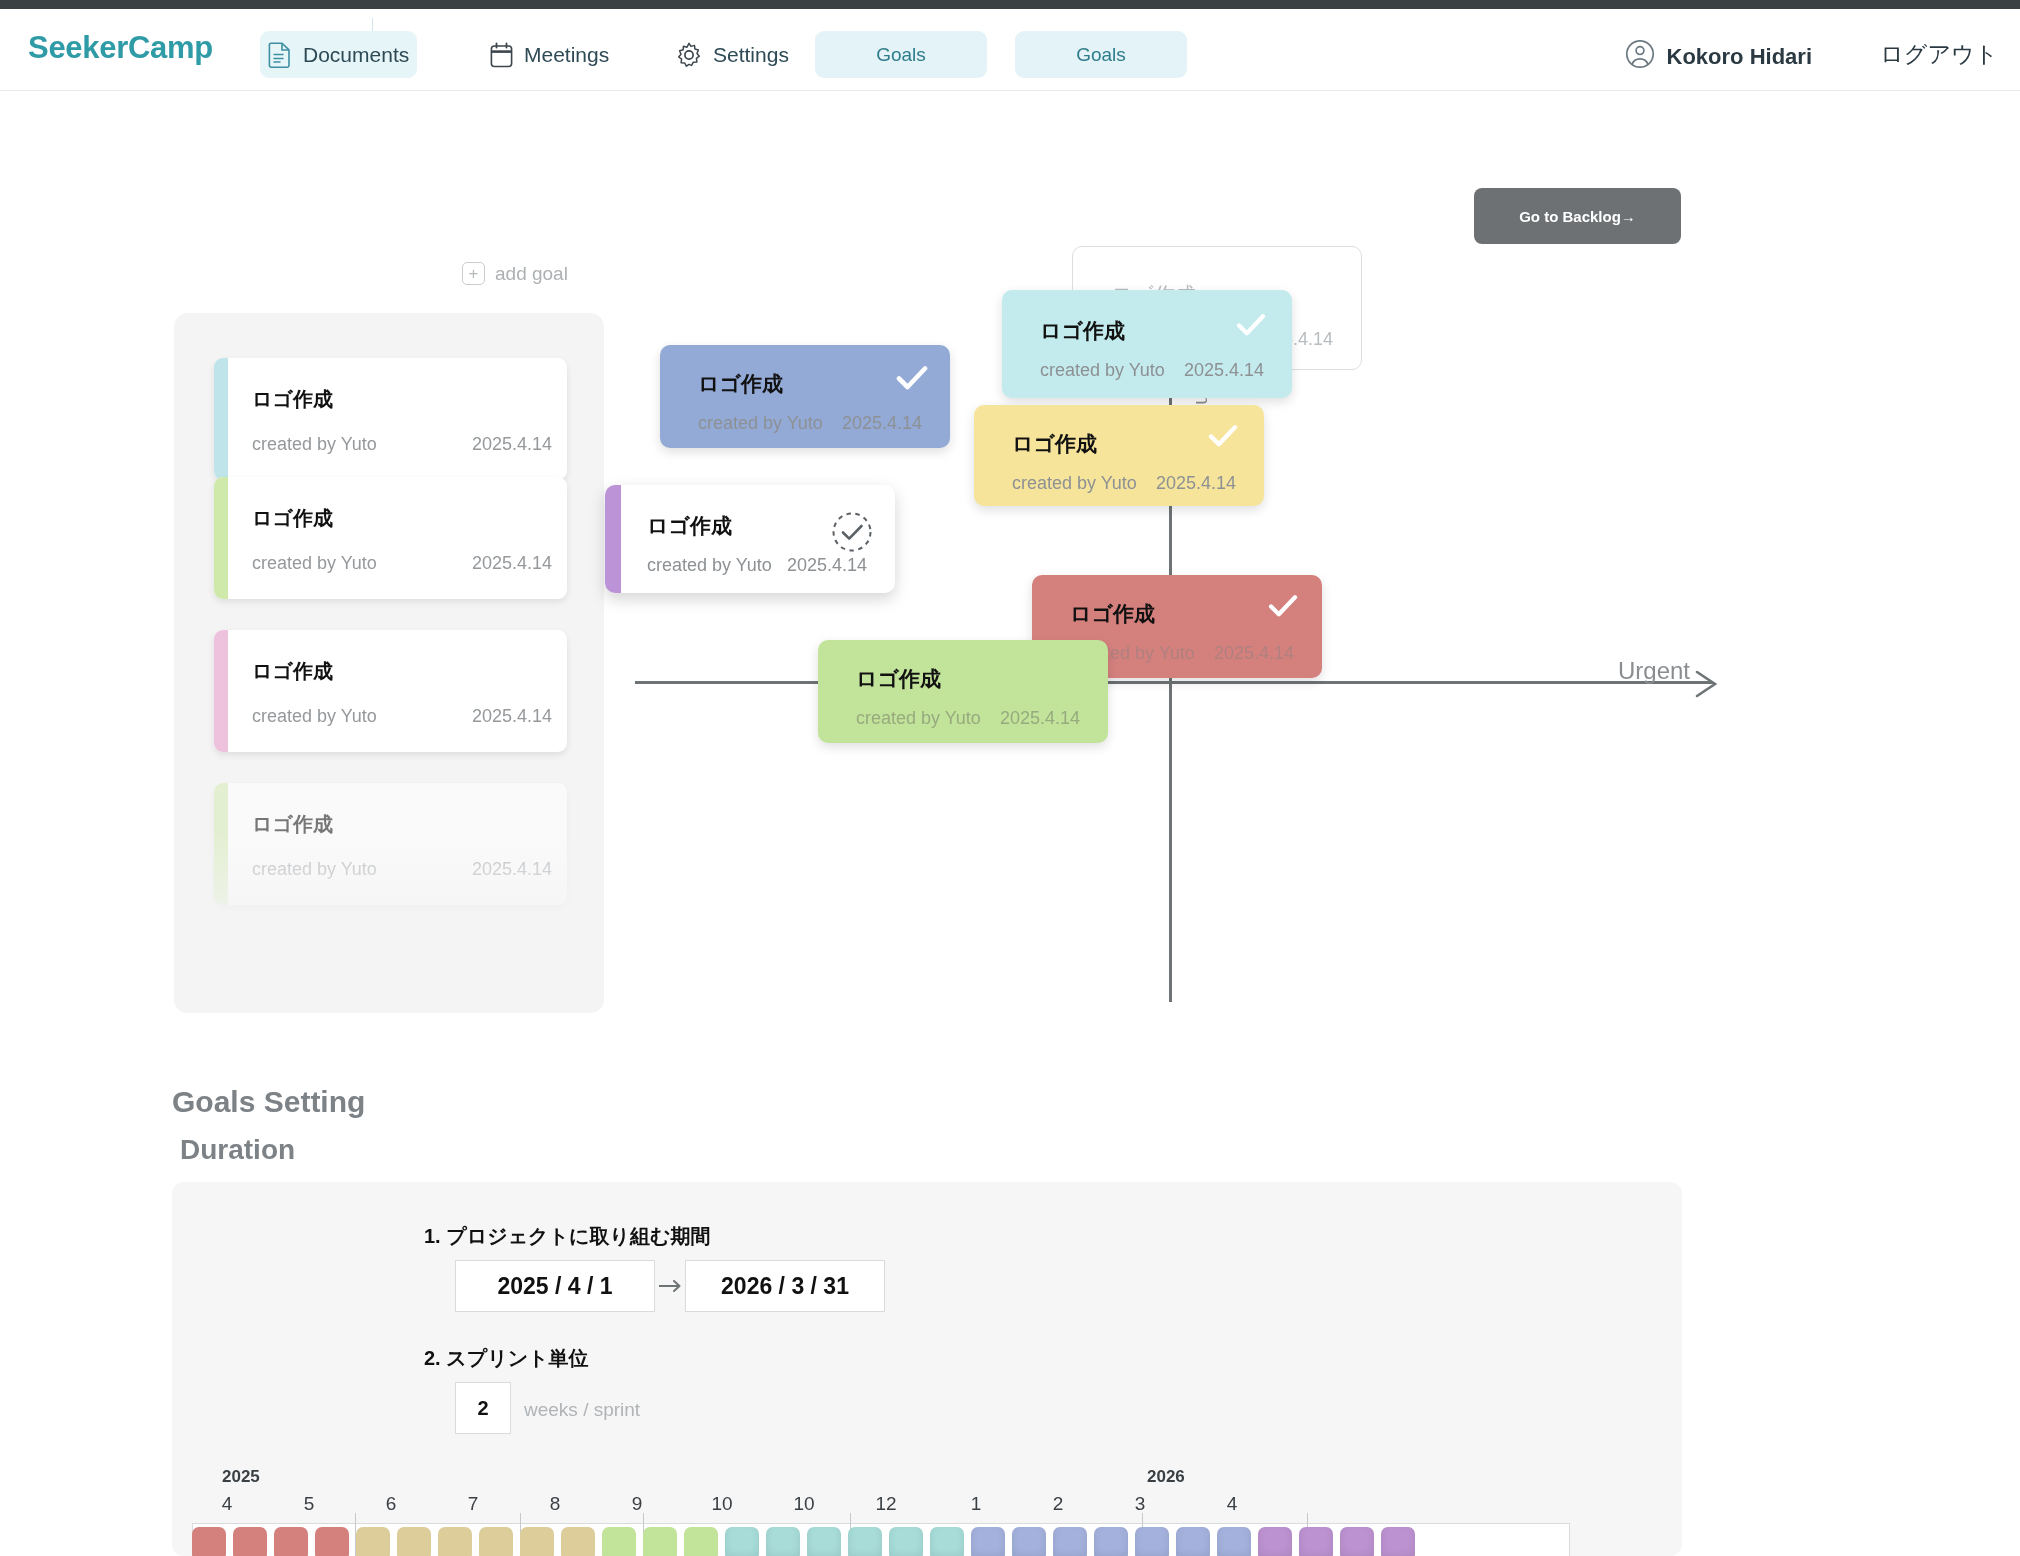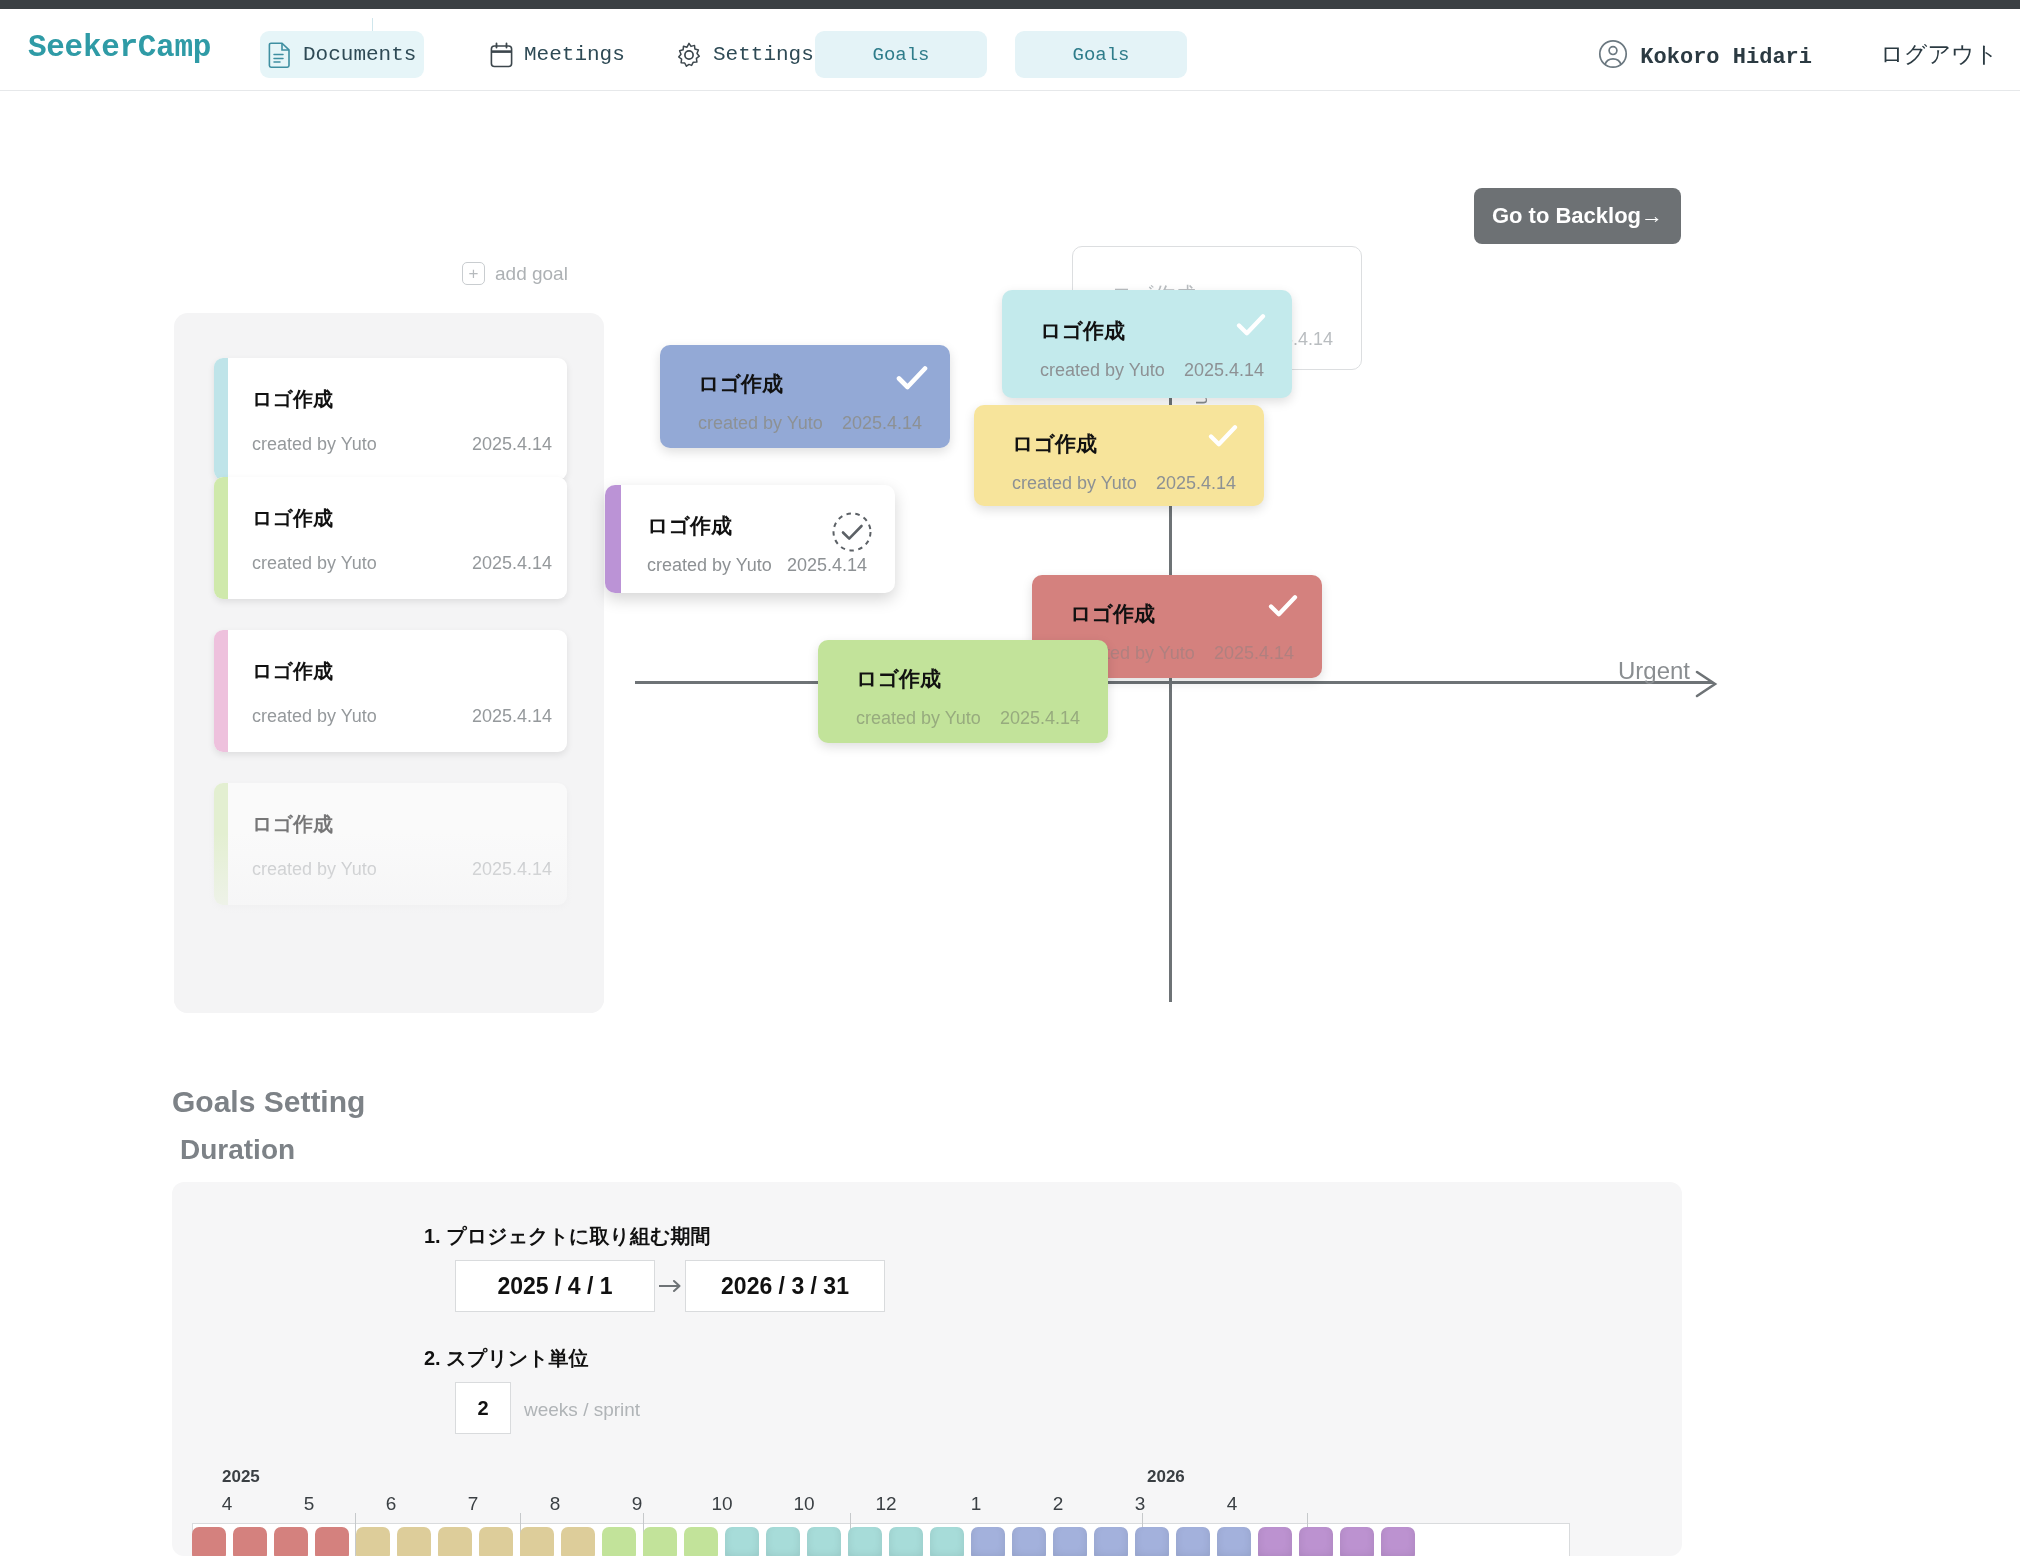--- a/index.html
+++ b/index.html
@@ -14,21 +14,21 @@
   
   .top-strip {
     position: absolute; top: 0; left: 0; width: 2020px; height: 9px;
     background: #3b4044;
   }
 
   
   .header {
     position: absolute; top: 9px; left: 0; width: 2020px; height: 82px;
     background: #fff; border-bottom: 1px solid #e6e8ea;
-    display: flex; align-items: center; font-family: Liberation Mono, monospace;
+    display: flex; align-items: center;
   }
   .brand {
     position: absolute; left: 28px; top: 21px;
     font-size: 31px; font-weight: bold; color: #2f9ba6; letter-spacing: -0.3px;
   }
   .navbtn {
     position: absolute; display: flex; align-items: center; gap: 11px;
     height: 47px; padding: 0 8px; border-radius: 9px;
     font-size: 21px; color: #2e4a55; cursor: pointer;
     white-space: nowrap;
@@ -63,21 +63,21 @@
   
   .page-title {
     position: absolute; left: 155px; top: 140px;
     font-size: 40px; font-weight: bold; color: #7d8287;
   }
   .backlog-btn {
     position: absolute; left: 1474px; top: 188px;
     width: 207px; height: 56px; border-radius: 8px;
     background: #6d7174; color: #fff;
     display: flex; align-items: center; justify-content: center;
-    font-size: 22px; font-weight: bold; cursor: pointer;
+    font-size: 15px; font-weight: bold; cursor: pointer;
   }
 
   
   .add-goal {
     position: absolute; left: 462px; top: 262px;
     display: flex; align-items: center; gap: 10px;
     font-size: 19px; color: #adb1b4; cursor: pointer;
   }
   .plus-box {
     width: 23px; height: 23px; border: 1.5px solid #c9cdd0; border-radius: 5px;

